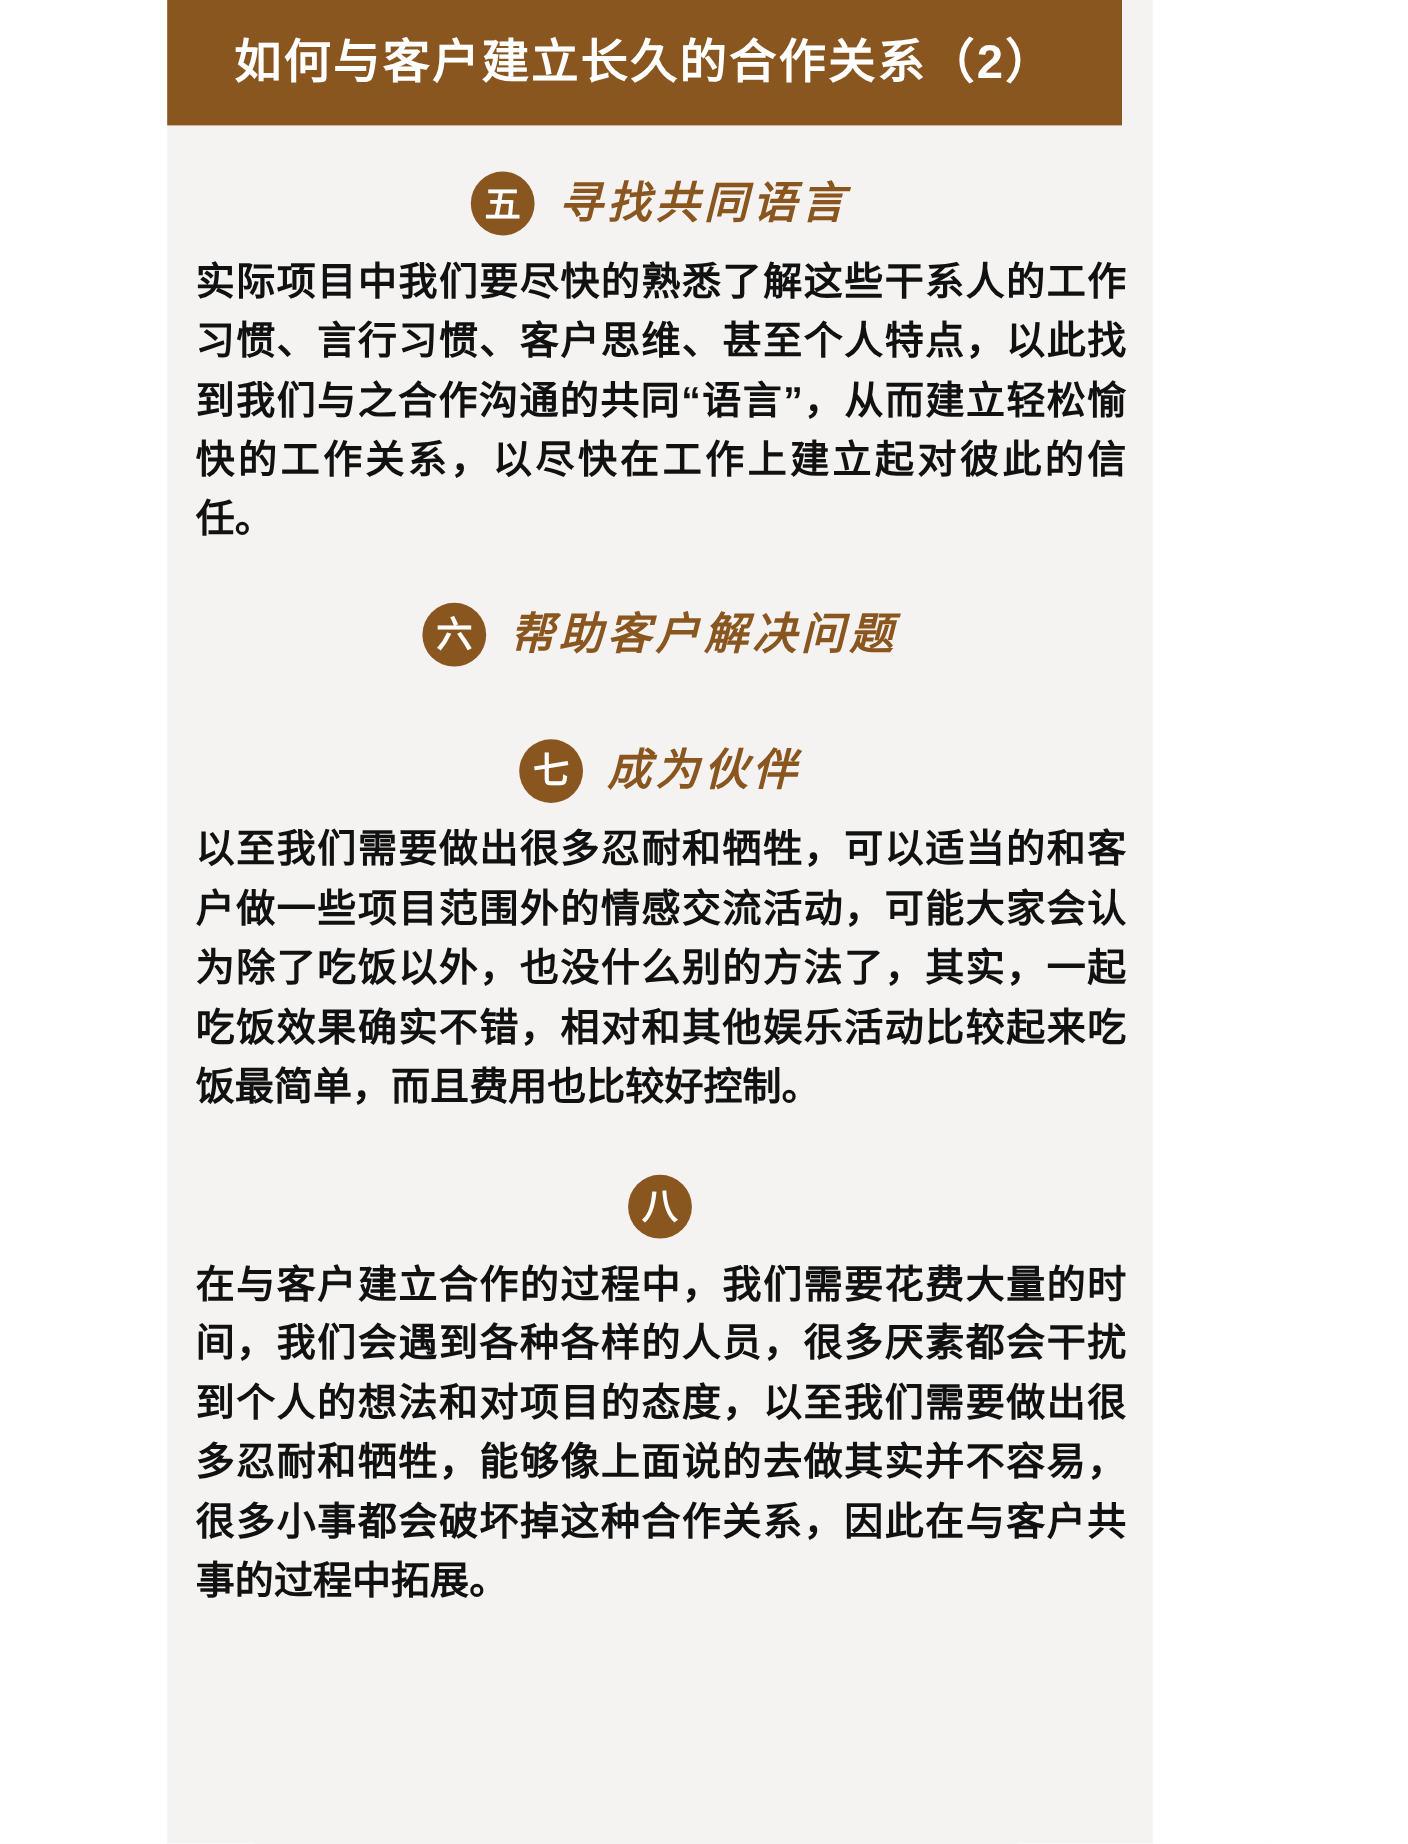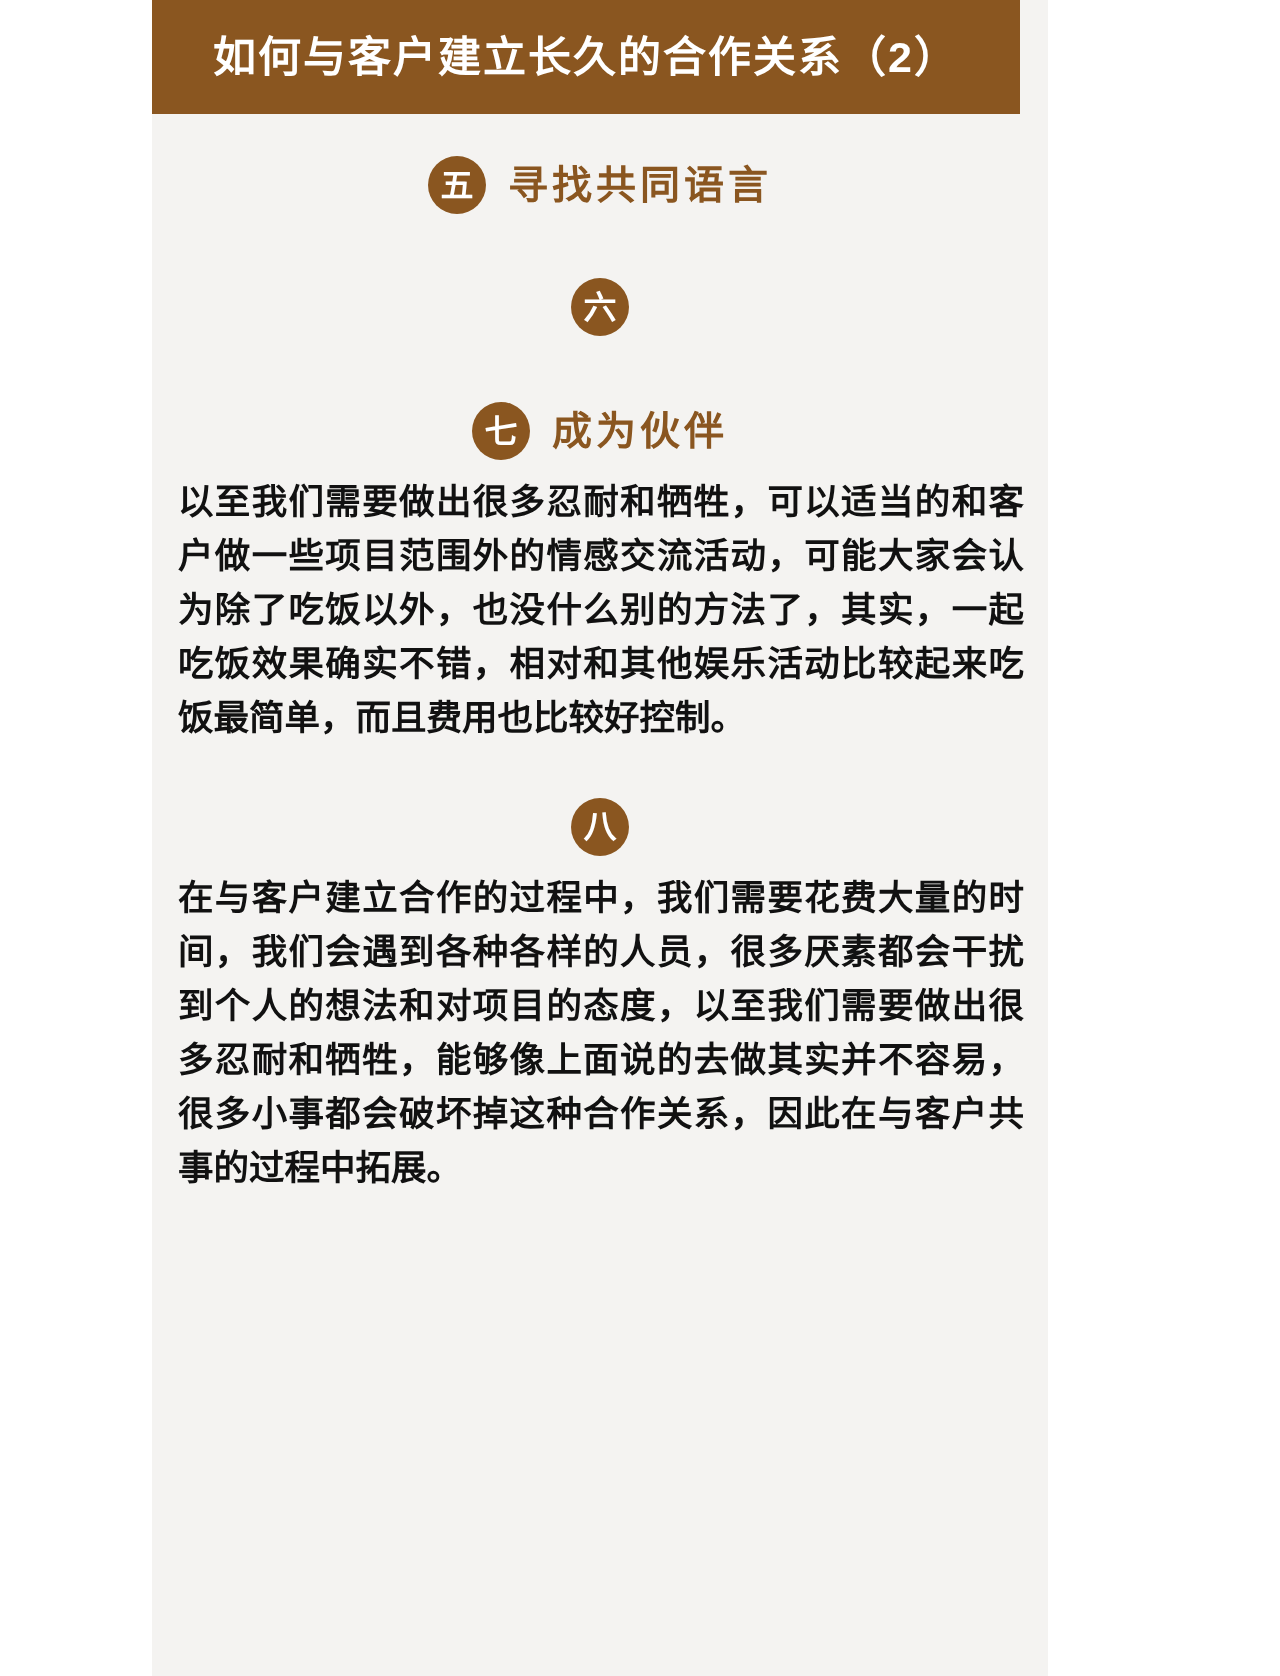--- a/index.html
+++ b/index.html
@@ -81,20 +81,21 @@
     flex: 0 0 auto;
     line-height: 1;
   }
   .section-title {
     color: #8a5620;
     font-size: 40px;
     font-weight: bold;
     letter-spacing: 4px;
     line-height: 1.1;
     white-space: nowrap;
+    font-style: italic;
   }
   .body-text {
     margin: 0;
     padding: 0 24px 0 26px;
     color: #111111;
     font-size: 35.5px;
     font-weight: bold;
     line-height: 1.52;
     text-align: justify;
     text-justify: inter-ideograph;
@@ -116,25 +117,27 @@
       <div class="title-text">如何与客户建立长久的合作关系（2）</div>
     </div>
 
     <div class="content">
 
       <div class="section s5">
         <div class="section-head">
           <div class="num-badge">五</div>
           <div class="section-title">寻找共同语言</div>
         </div>
+        <p class="body-text">实际项目中我们要尽快的熟悉了解这些干系人的工作习惯、言行习惯、客户思维、甚至个人特点，以此找到我们与之合作沟通的共同“语言”，从而建立轻松愉快的工作关系，以尽快在工作上建立起对彼此的信任。</p>
       </div>
 
       <div class="section s6">
         <div class="section-head">
           <div class="num-badge">六</div>
+          <div class="section-title">帮助客户解决问题</div>
         </div>
       </div>
 
       <div class="section s7">
         <div class="section-head">
           <div class="num-badge">七</div>
           <div class="section-title">成为伙伴</div>
         </div>
         <p class="body-text">以至我们需要做出很多忍耐和牺牲，可以适当的和客户做一些项目范围外的情感交流活动，可能大家会认为除了吃饭以外，也没什么别的方法了，其实，一起吃饭效果确实不错，相对和其他娱乐活动比较起来吃饭最简单，而且费用也比较好控制。</p>
       </div>

